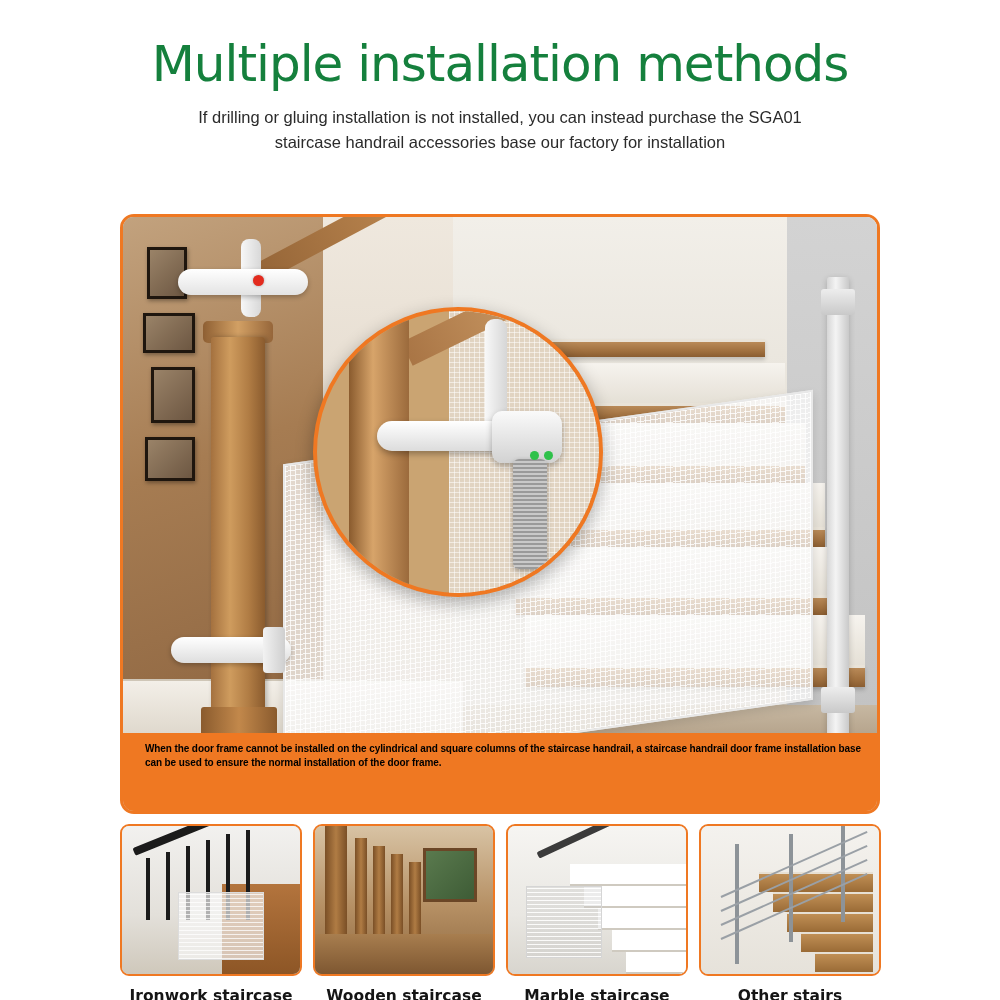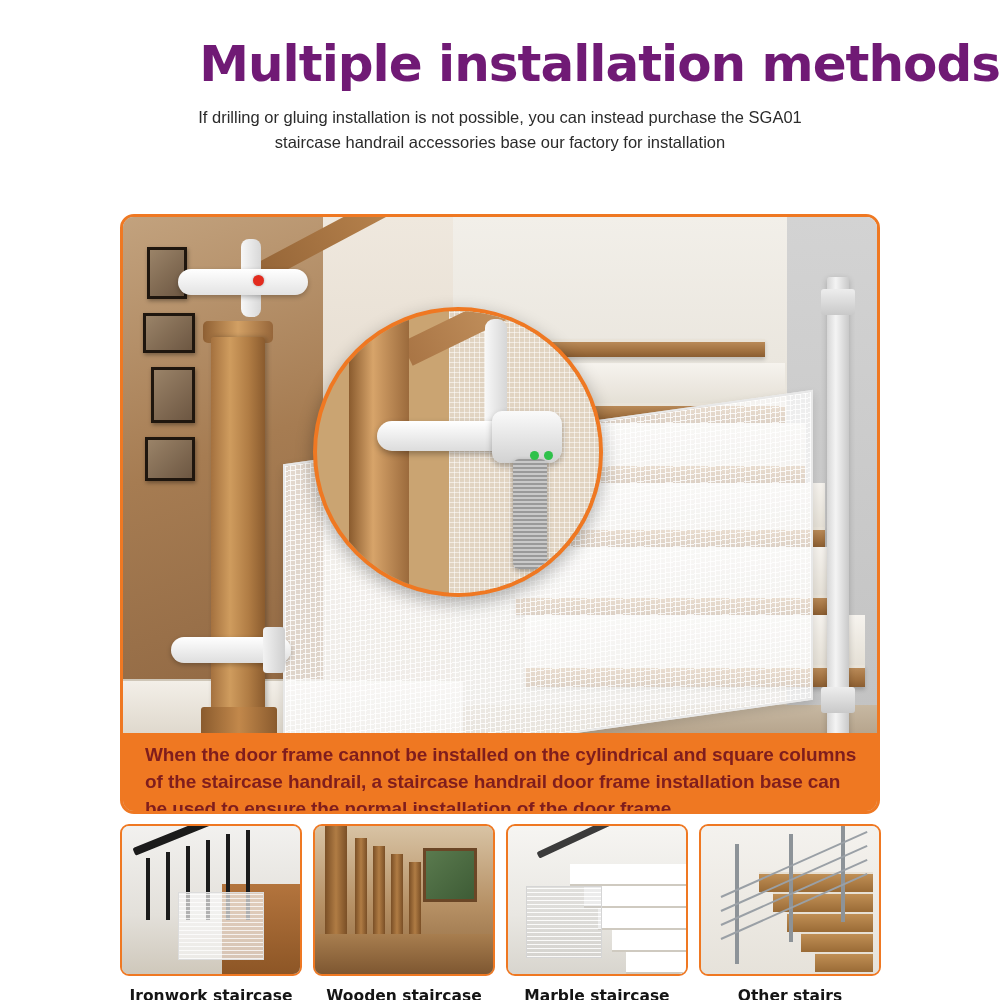--- a/index.html
+++ b/index.html
@@ -14,25 +14,25 @@
   }
   .page {
     position: relative;
     width: 1000px;
     height: 1000px;
     background: #ffffff;
   }
 
   
   .headline {
-    text-align: right;
+    text-align: center;
     font-size: 50px;
-    font-weight: bold;
+    font-weight: normal;
     letter-spacing: -1px;
-    color: #701a75;
+    color: #15803d;
     margin: 38px 0 0 0;
     line-height: 1.05;
     font-family: "DejaVu Sans", sans-serif;
   }
   .subhead {
     text-align: center;
     font-size: 16.5px;
     color: #2b2b2b;
     line-height: 1.55;
     margin: 14px auto 0 auto;
@@ -258,22 +258,22 @@
     border-radius: 50%; background: #2fc14a;
   }
 
   
   .caption {
     position: absolute;
     left: 0; bottom: 0;
     width: 100%;
     height: 78px;
     background: #ef7822;
-    color: #7f1d1d;
-    font-size: 19px;
+    color: #000000;
+    font-size: 10px;
     font-weight: bold;
     line-height: 1.42;
     padding: 9px 16px 0 22px;
     letter-spacing: -0.1px;
   }
 
   
   .thumbs {
     position: absolute;
     left: 120px;
@@ -329,21 +329,21 @@
   .t4-post { position:absolute; width:4px; background:#8d9398; }
 </style>
 </head>
 <body>
 
 <div class="page">
 
   <h1 class="headline">Multiple installation methods</h1>
 
   <div class="subhead">
-    <div>If drilling or gluing installation is not possible, you can instead purchase the SGA01</div>
+    <div>If drilling or gluing installation is not installed, you can instead purchase the SGA01</div>
     <div>staircase handrail accessories base our factory for installation</div>
   </div>
 
   <div class="hero-wrap">
 
     <div class="hero-photo">
 
       <div class="wall-left"></div>
       <div class="wall-mid"></div>
       <div class="stair-zone"></div>

